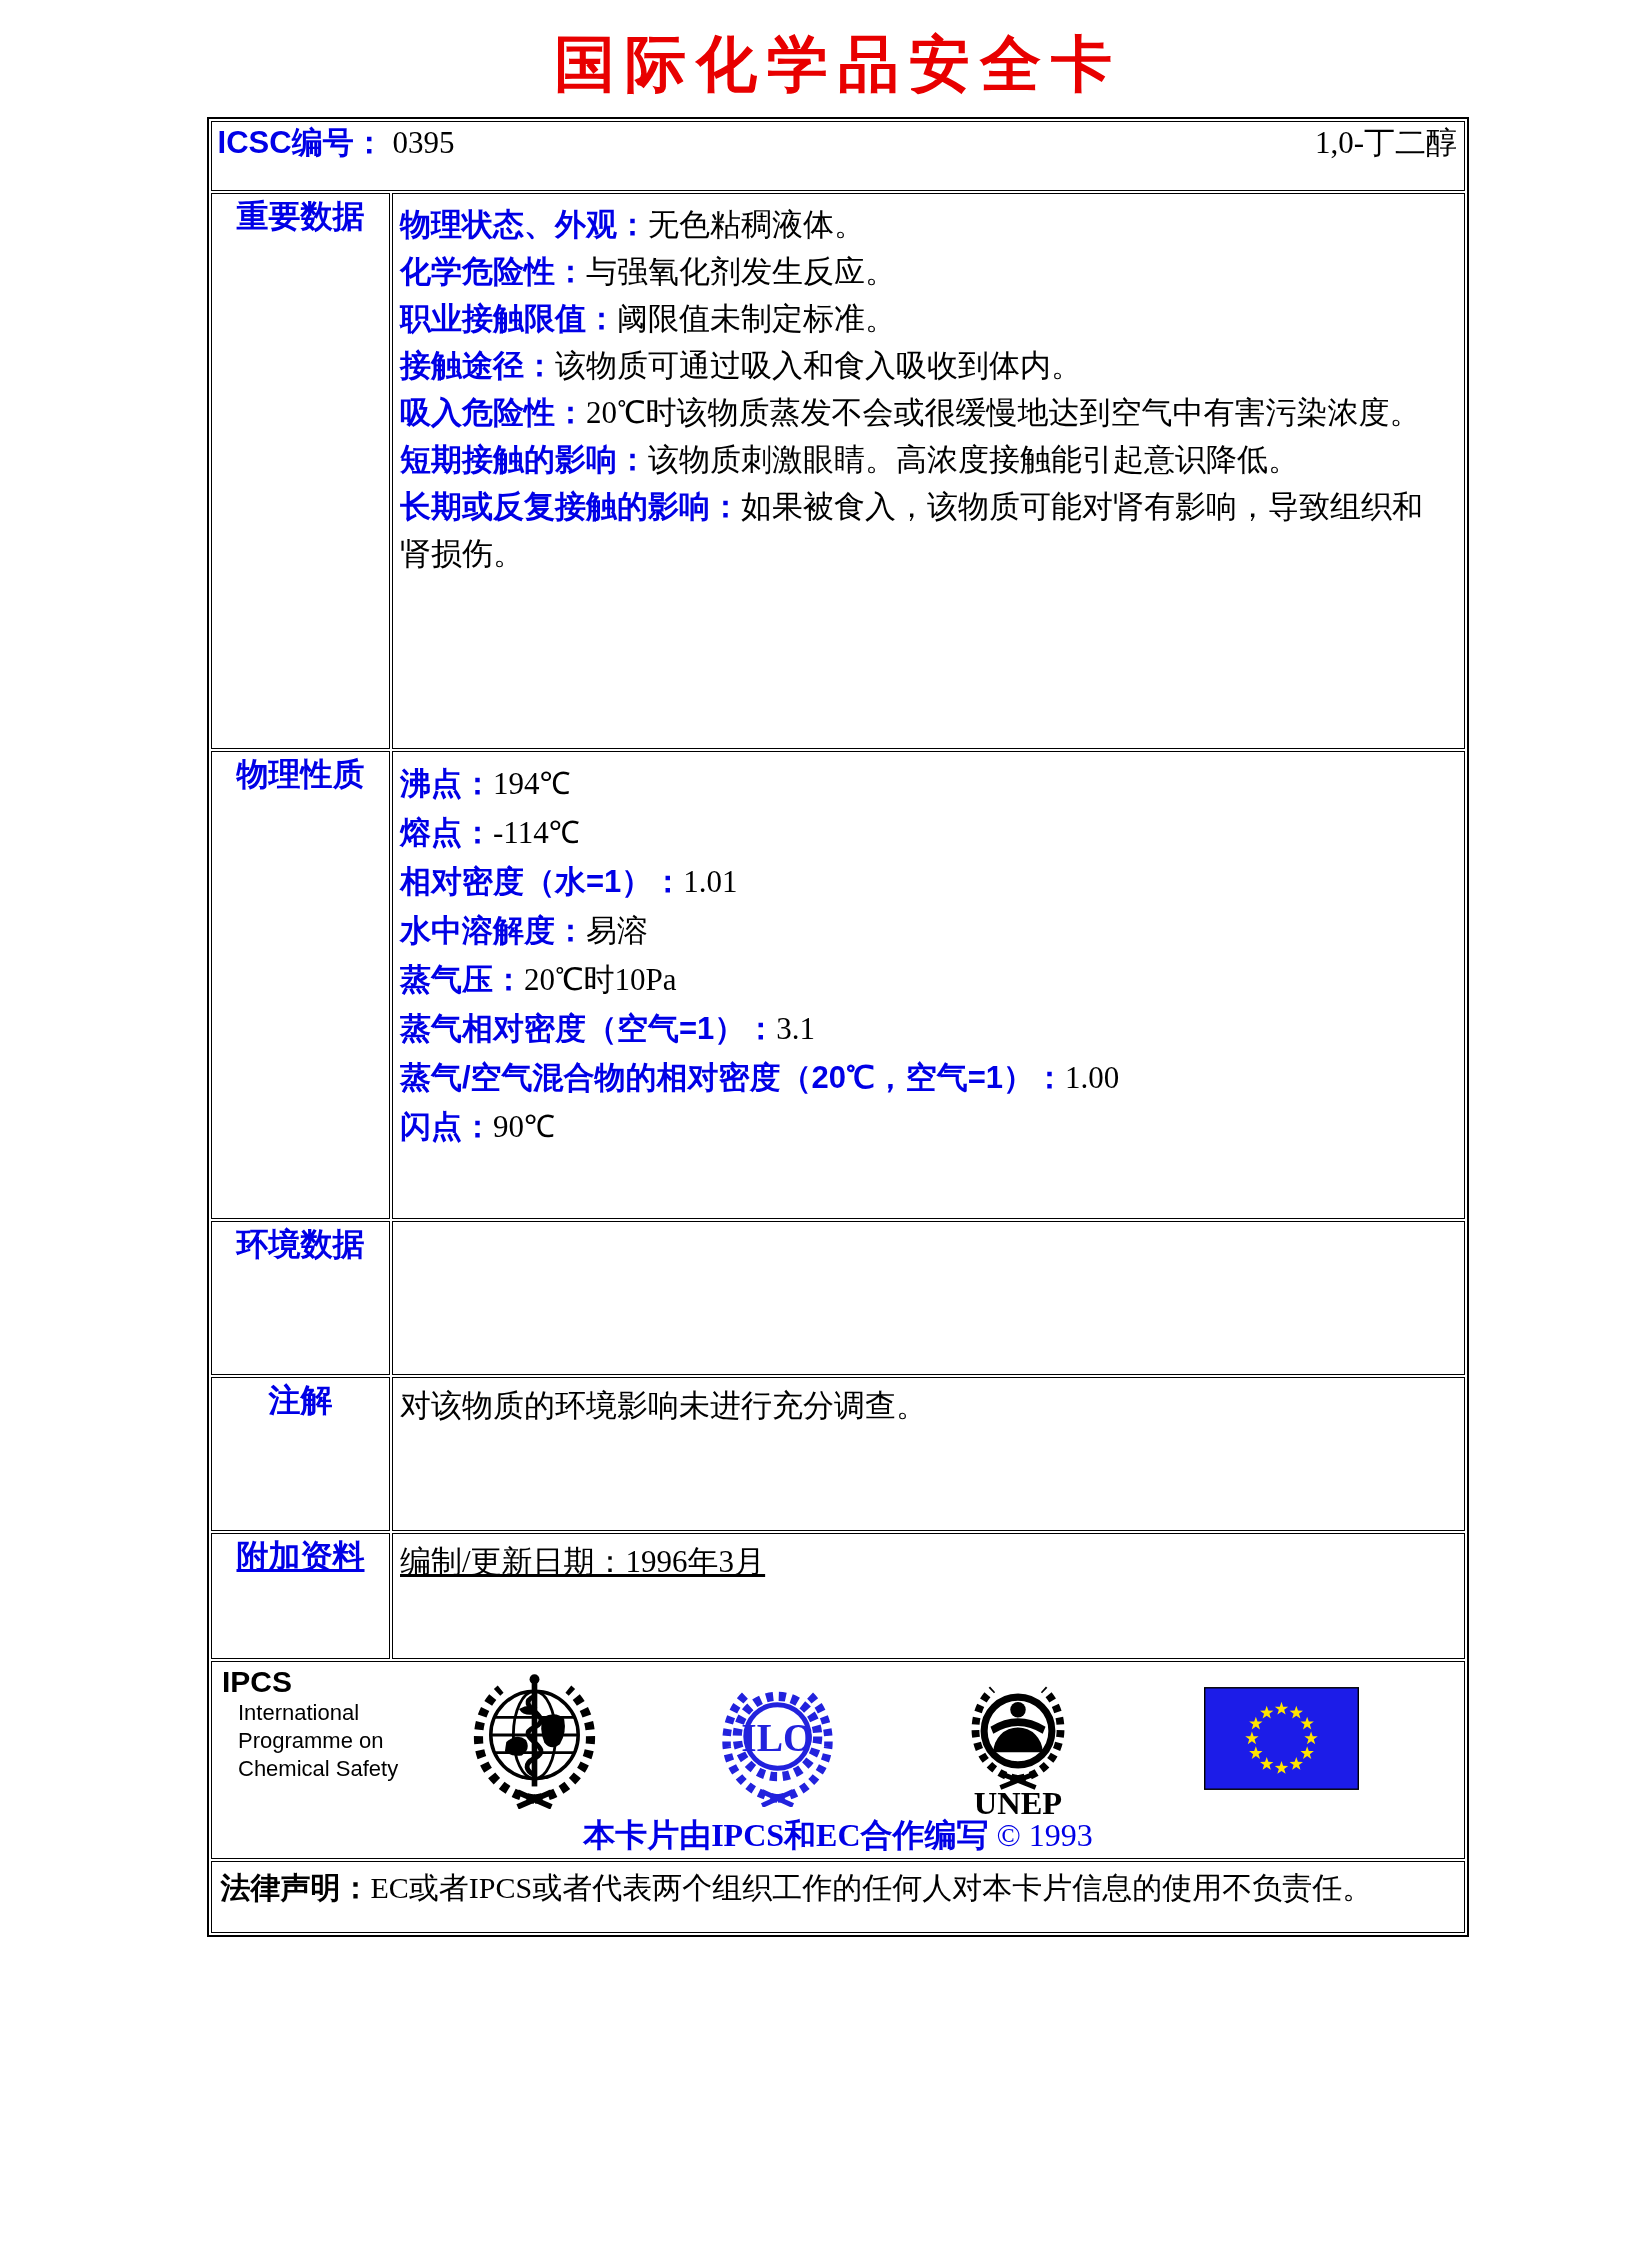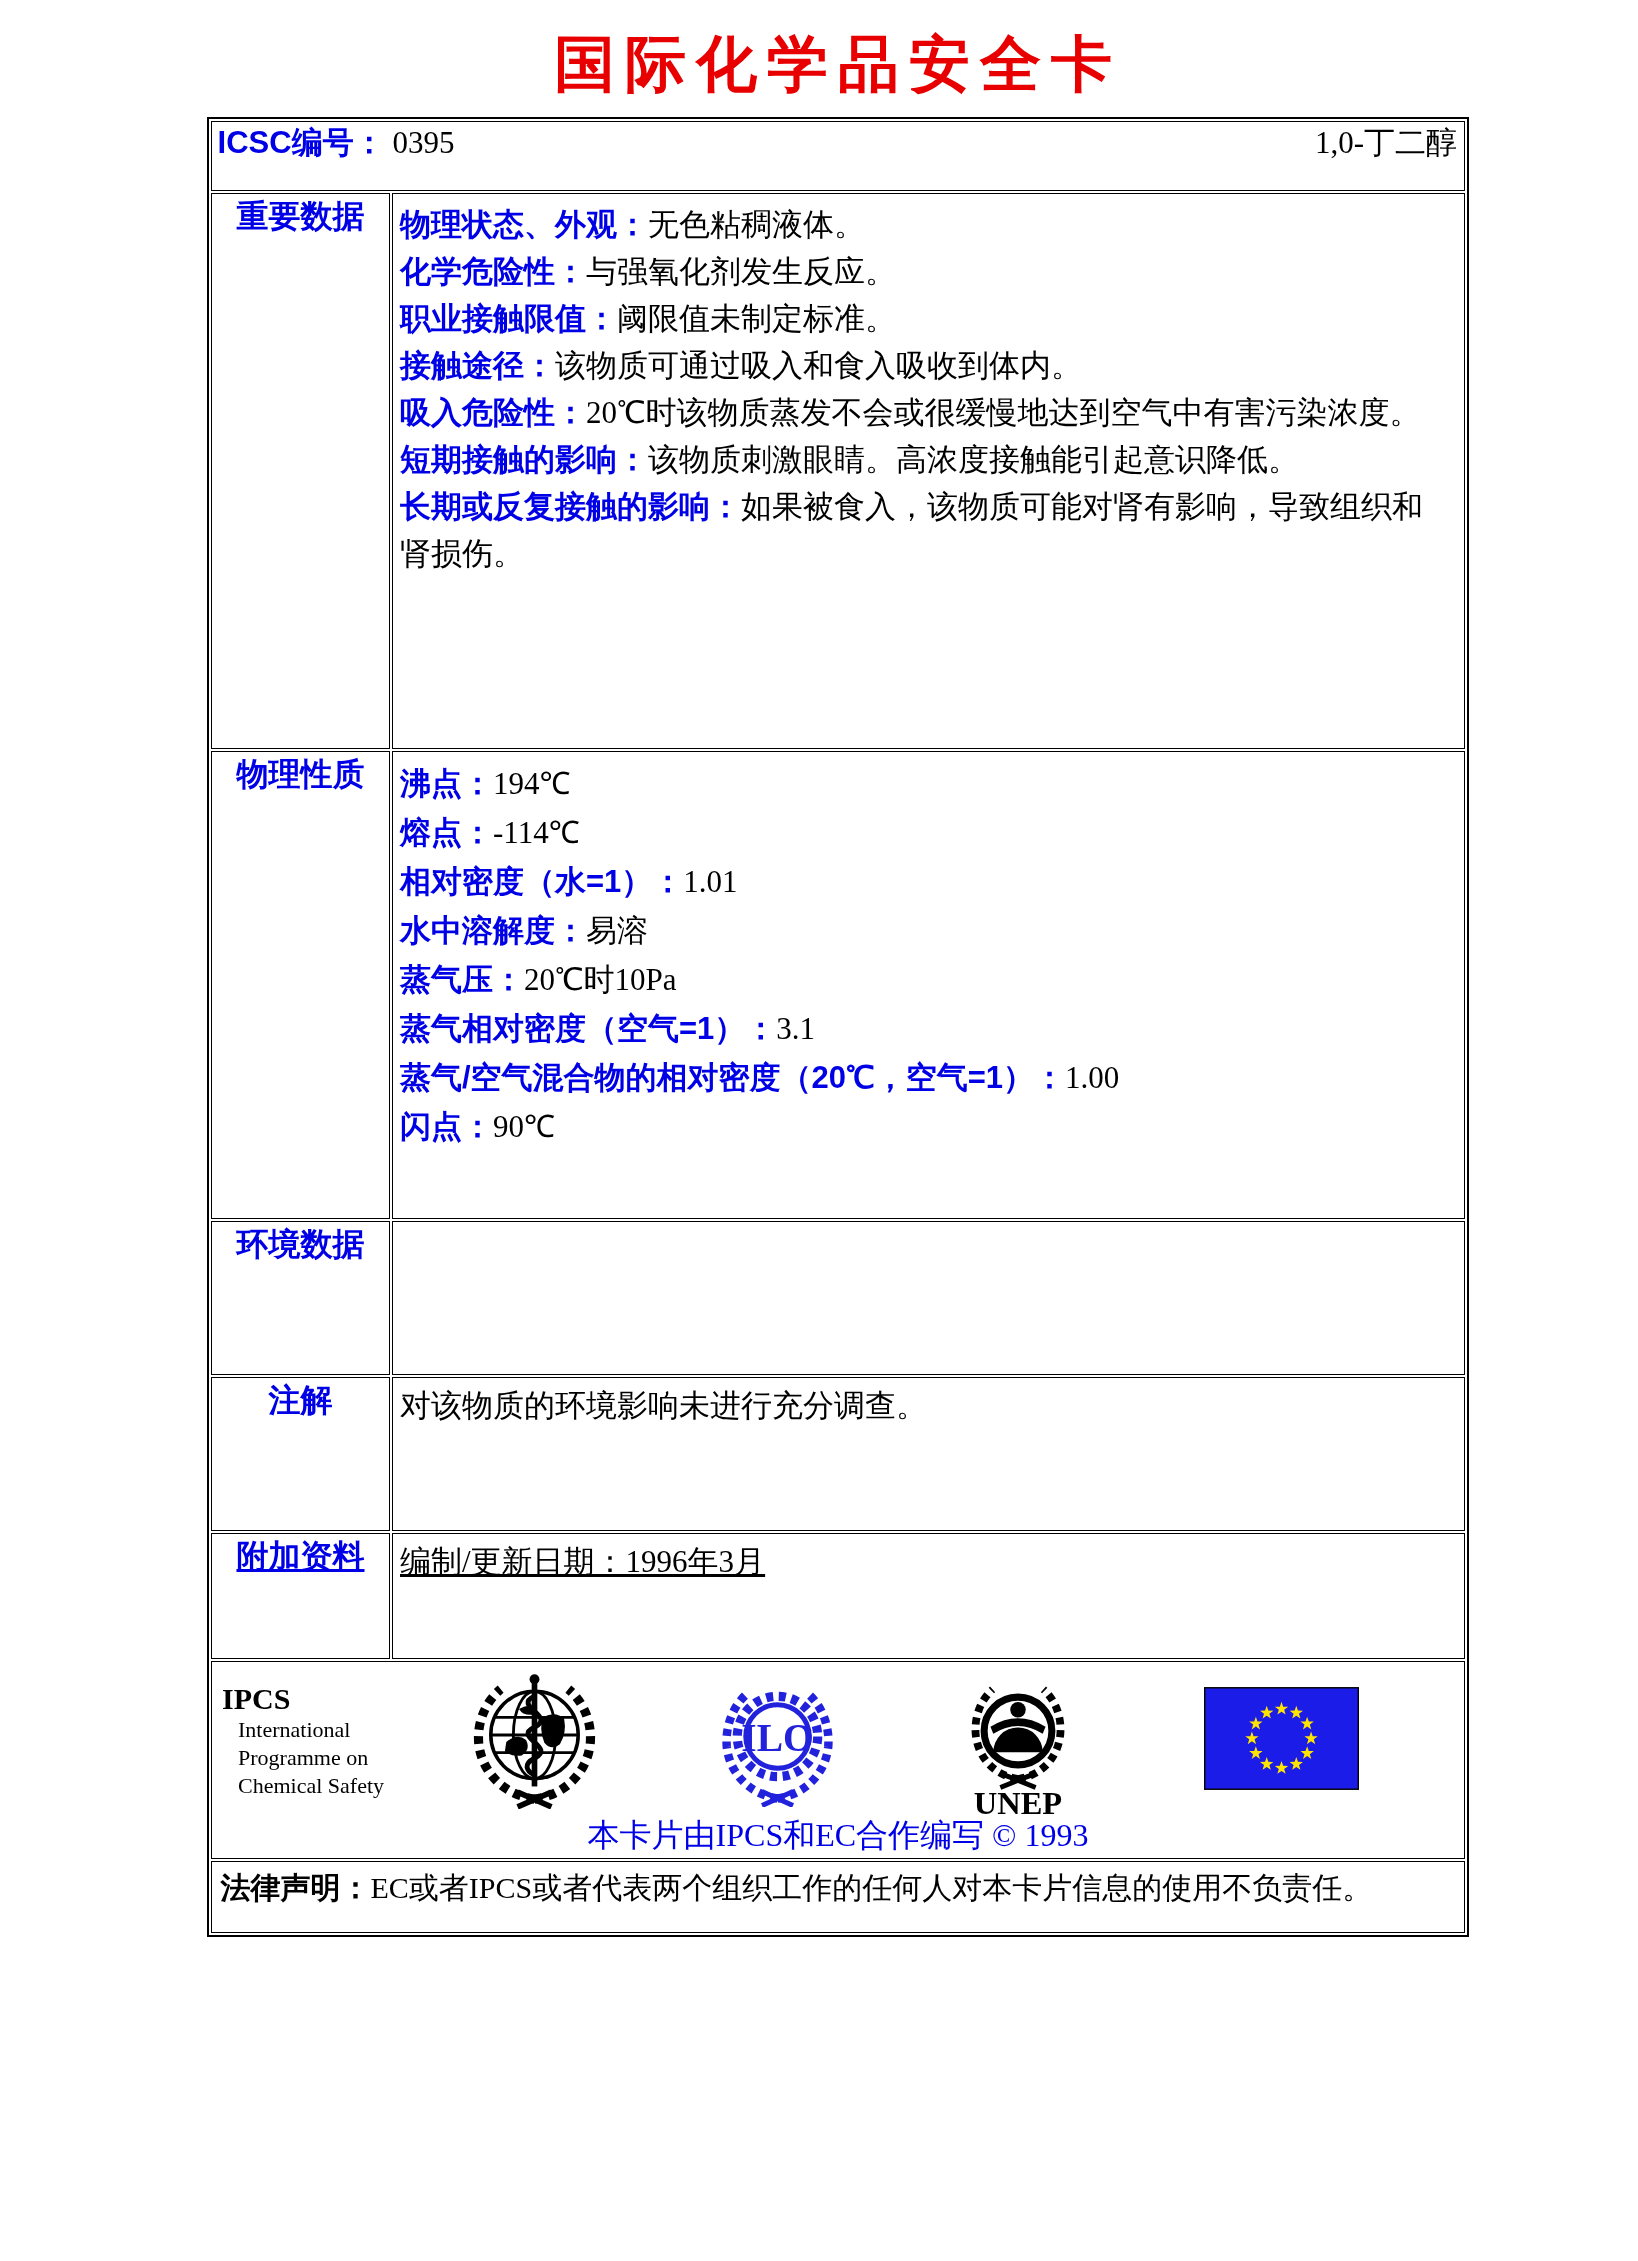--- a/index.html
+++ b/index.html
@@ -31,33 +31,33 @@
   }
   td.sec-content{padding:7px 12.7px 4.2px 7px;font-size:31px;}
   td.h-important{height:543px;}
   td.h-physical{height:455px;}
   td.h-env{height:140px;}
   td.h-notes{height:141px;}
   td.h-addl{height:113px;text-decoration:underline;}
   .imp .line{line-height:47px;}
   .phy .line{line-height:49px;}
   td.logos-cell{height:196px;position:relative;padding:0;}
-  .ipcs-block{position:absolute;left:10px;top:19px;color:#000;font-family:Liberation Serif, serif;}
+  .ipcs-block{position:absolute;left:10px;top:2px;color:#000;font-family:Liberation Sans, sans-serif;}
   .ipcs-acin{font-size:30px;font-weight:bold;line-height:35px;}
   .ipcs-line{font-size:22px;line-height:28px;margin-left:16px;}
   .logo{position:absolute;}
   .logo-who{left:252px;top:5.6px;}
   .logo-ilo{left:502px;top:11.3px;}
   .logo-unep{left:746px;top:4.2px;}
   .logo-eu{left:992px;top:25px;}
   .coop-caption{
     position:absolute;left:0;right:0;top:152px;text-align:center;
     font-size:32px;color:#0000e6;
   }
-  .coop-main{font-weight:normal;font-family:"Liberation Serif", serif;}
+  .coop-main{font-weight:bold;font-family:"Liberation Serif", serif;}
   .coop-copy{font-weight:normal;font-family:"Liberation Serif", serif;}
   td.legal-cell{height:59px;padding:5.6px 8.5px;font-size:30px;vertical-align:top;}
   .legal-label{font-weight:bold;color:#000;font-family:"Liberation Sans", sans-serif;}
   .legal-text{color:#000;font-family:"Liberation Serif", serif;}
 </style>
 </head>
 <body>
 
 <div class="page-title">国际化学品安全卡</div>
 

